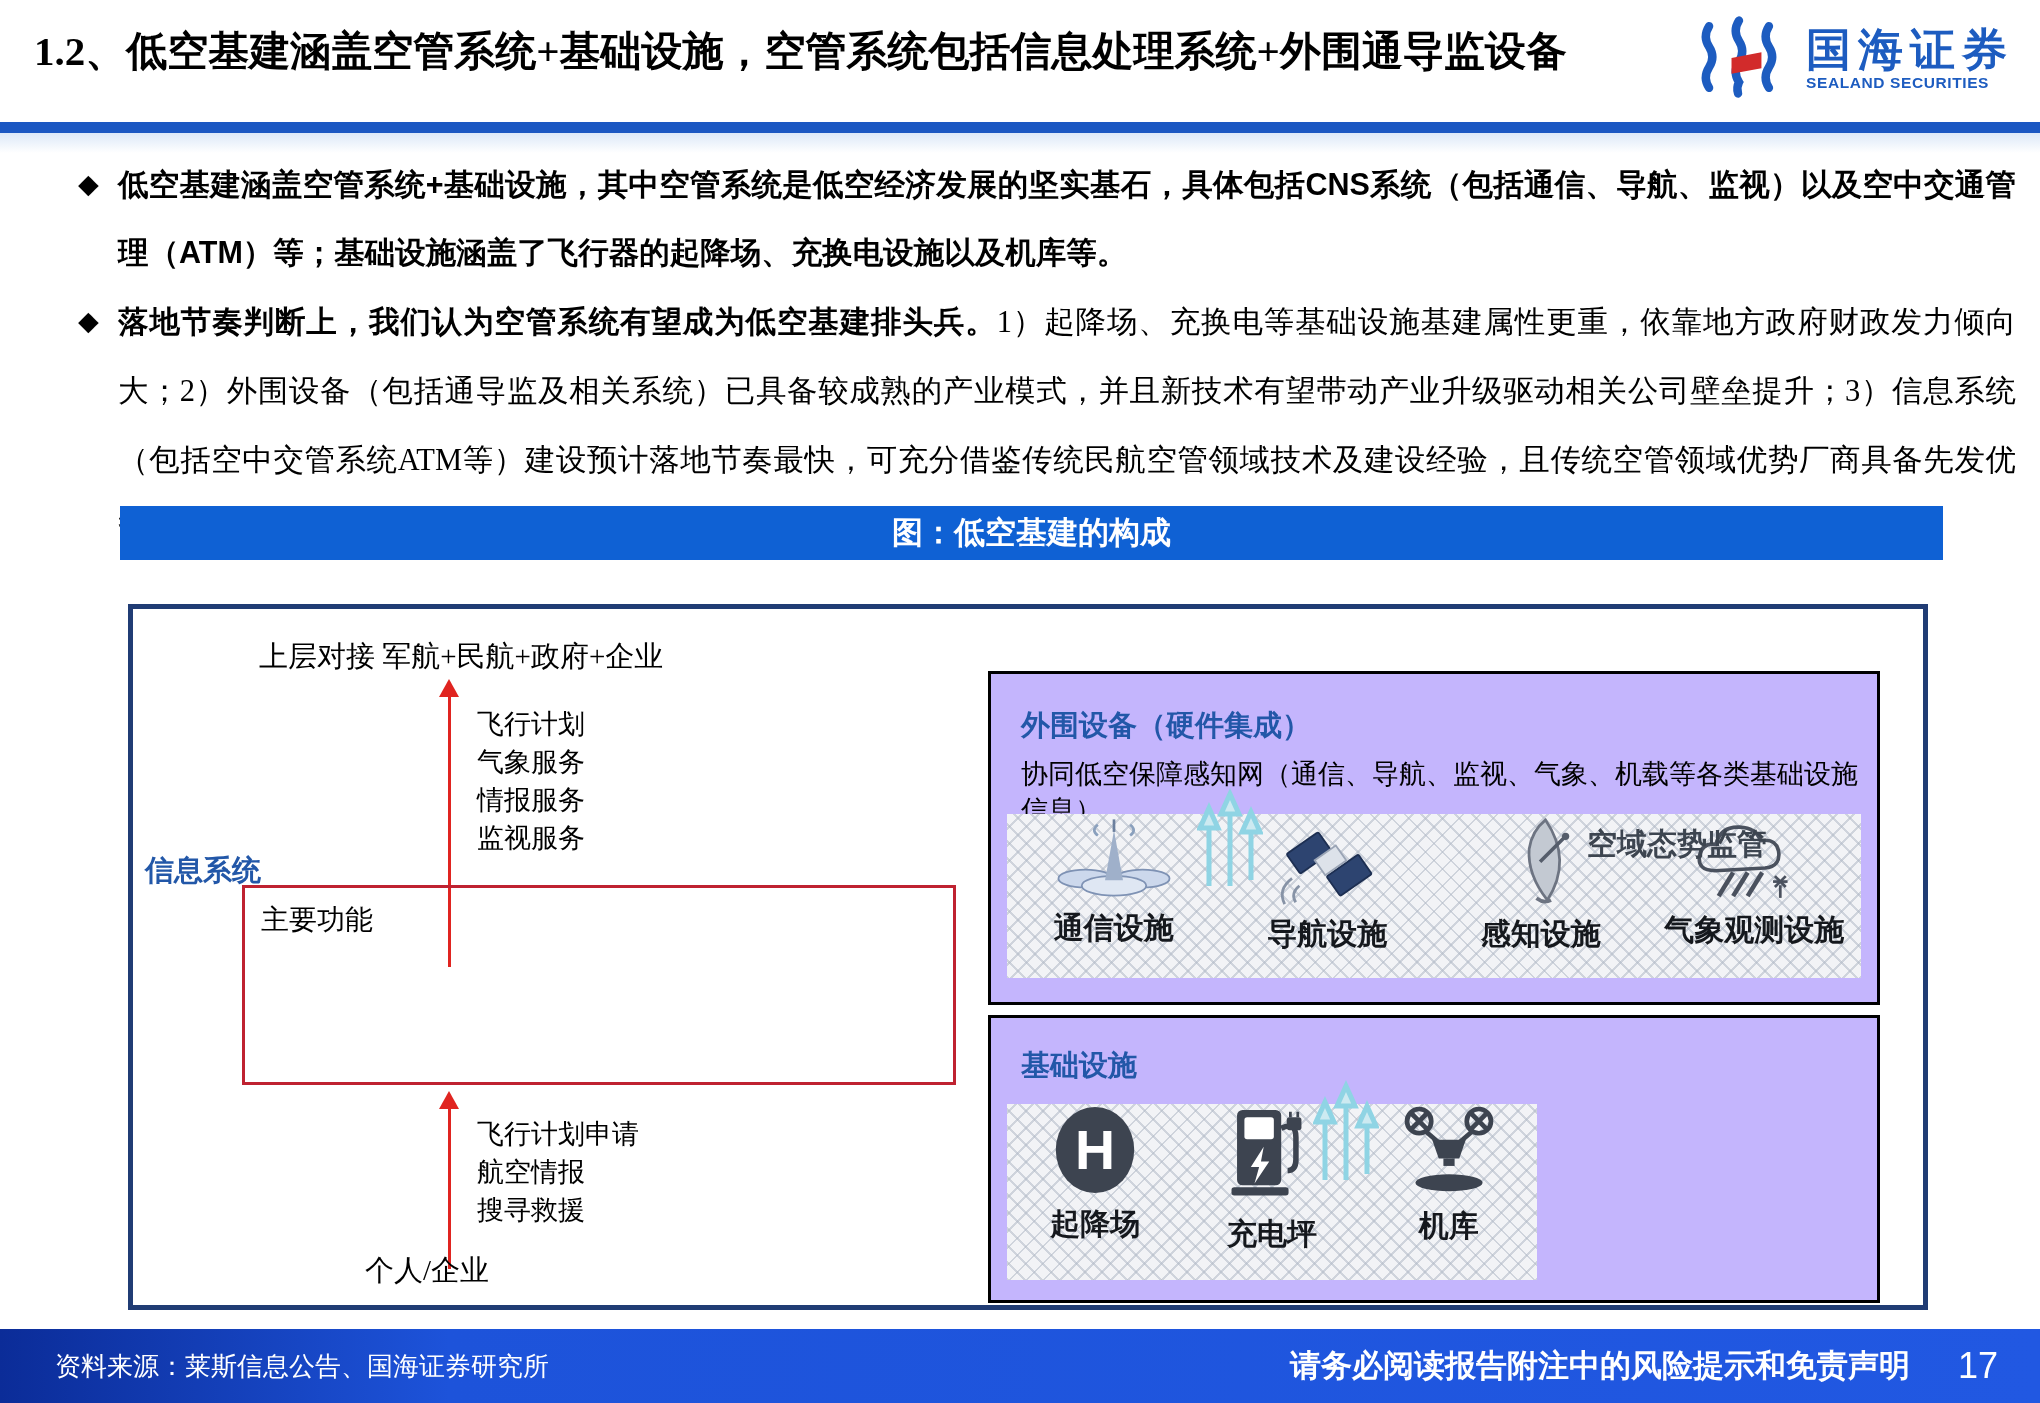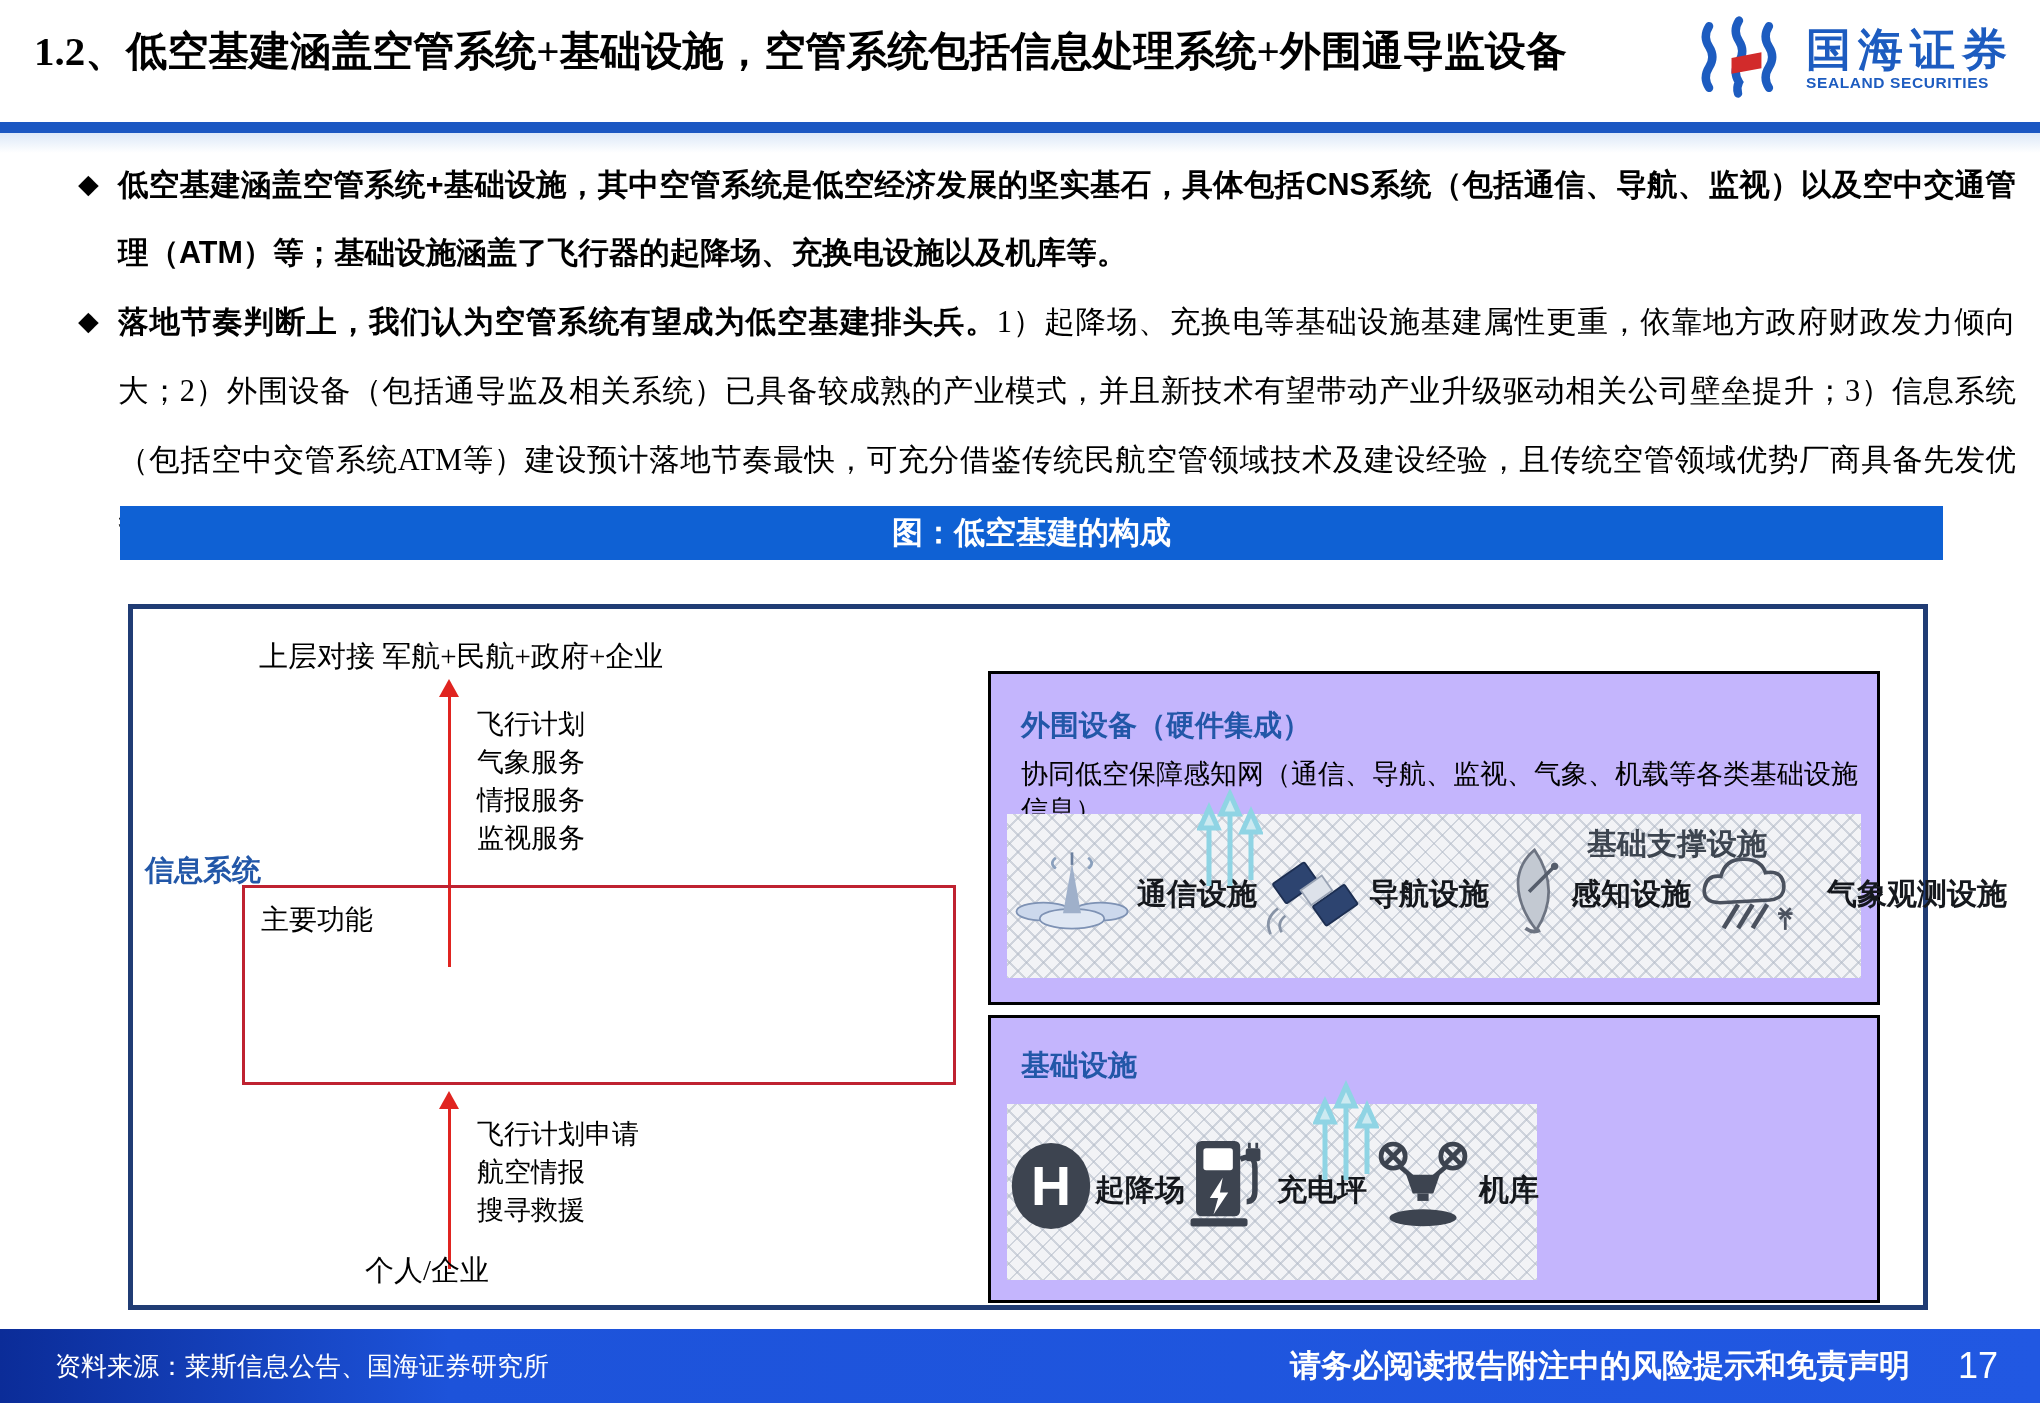--- a/index.html
+++ b/index.html
@@ -36,21 +36,21 @@
   .funcbox{left:109px;top:276px;width:714px;height:200px;border:3px solid #bf2231;
            display:flex;padding:13px 0 0 16px;box-sizing:border-box;}
   .funclabel{width:122px;font-size:28px;flex:none;}
   .funclist{font-size:27px;line-height:38px;}
   .redbox{border:3px solid #000000;background:#c4b5fd;}
   .hatch{background-color:#f2f3f6;
     background-image:repeating-linear-gradient(45deg,rgba(178,186,199,.55) 0 2px,transparent 2px 12px),
                      repeating-linear-gradient(-45deg,rgba(178,186,199,.55) 0 2px,transparent 2px 12px);}
   .stripA{left:16px;top:140px;width:854px;height:164px;display:flex;}
   .stripB{left:16px;top:86px;width:530px;height:176px;display:flex;}
-  .cell{flex:1;display:flex;flex-direction:row;align-items:center;justify-content:flex-end;
+  .cell{flex:1;display:flex;flex-direction:column;align-items:center;
         padding-bottom:8px;}
   .cell .lbl{font-size:30px;font-weight:bold;color:#15181d;margin-top:4px;white-space:nowrap;}
   .support{font-size:30px;font-weight:bold;color:#3d4550;}
   
   .footer{left:0;top:1329px;width:2040px;height:74px;display:flex;align-items:center;
           background:linear-gradient(90deg,#0b2c98 0%,#1d53da 22%,#2158e2 100%);color:#fff;}
   .src{margin-left:55px;font-size:26px;}
   .disc{margin-left:auto;font-size:31px;font-weight:600;}
   .page{font-size:36px;margin:0 42px 0 48px;}
 </style>
@@ -183,21 +183,21 @@
                 <line x1="96" y1="74" x2="112" y2="74"></line>
                 <line x1="98" y1="68" x2="110" y2="80"></line>
                 <line x1="110" y1="68" x2="98" y2="80"></line>
               </g>
             </svg>
           </span>
           <span class="lbl">气象观测设施</span>
         </div>
       </div>
 
-      <div class="abs support" style="left:596px;top:150px;">基础支撑设施</div>
+      <div class="abs support" style="left:596px;top:150px;">空域态势监管</div>
 
       <span class="abs" style="left:206px;top:112px;">
         <svg width="66" height="108" viewBox="0 0 66 108">
           <g stroke="#8fd4e4" stroke-width="5" fill="#cdeaf1">
             <path d="M12 100 V40"></path>
               <path d="M12 22 l-9 20 h18 z"></path>
             <path d="M33 100 V26"></path>
               <path d="M33 8 l-9 20 h18 z"></path>
             <path d="M54 94 V44"></path>
               <path d="M54 26 l-9 20 h18 z"></path>

